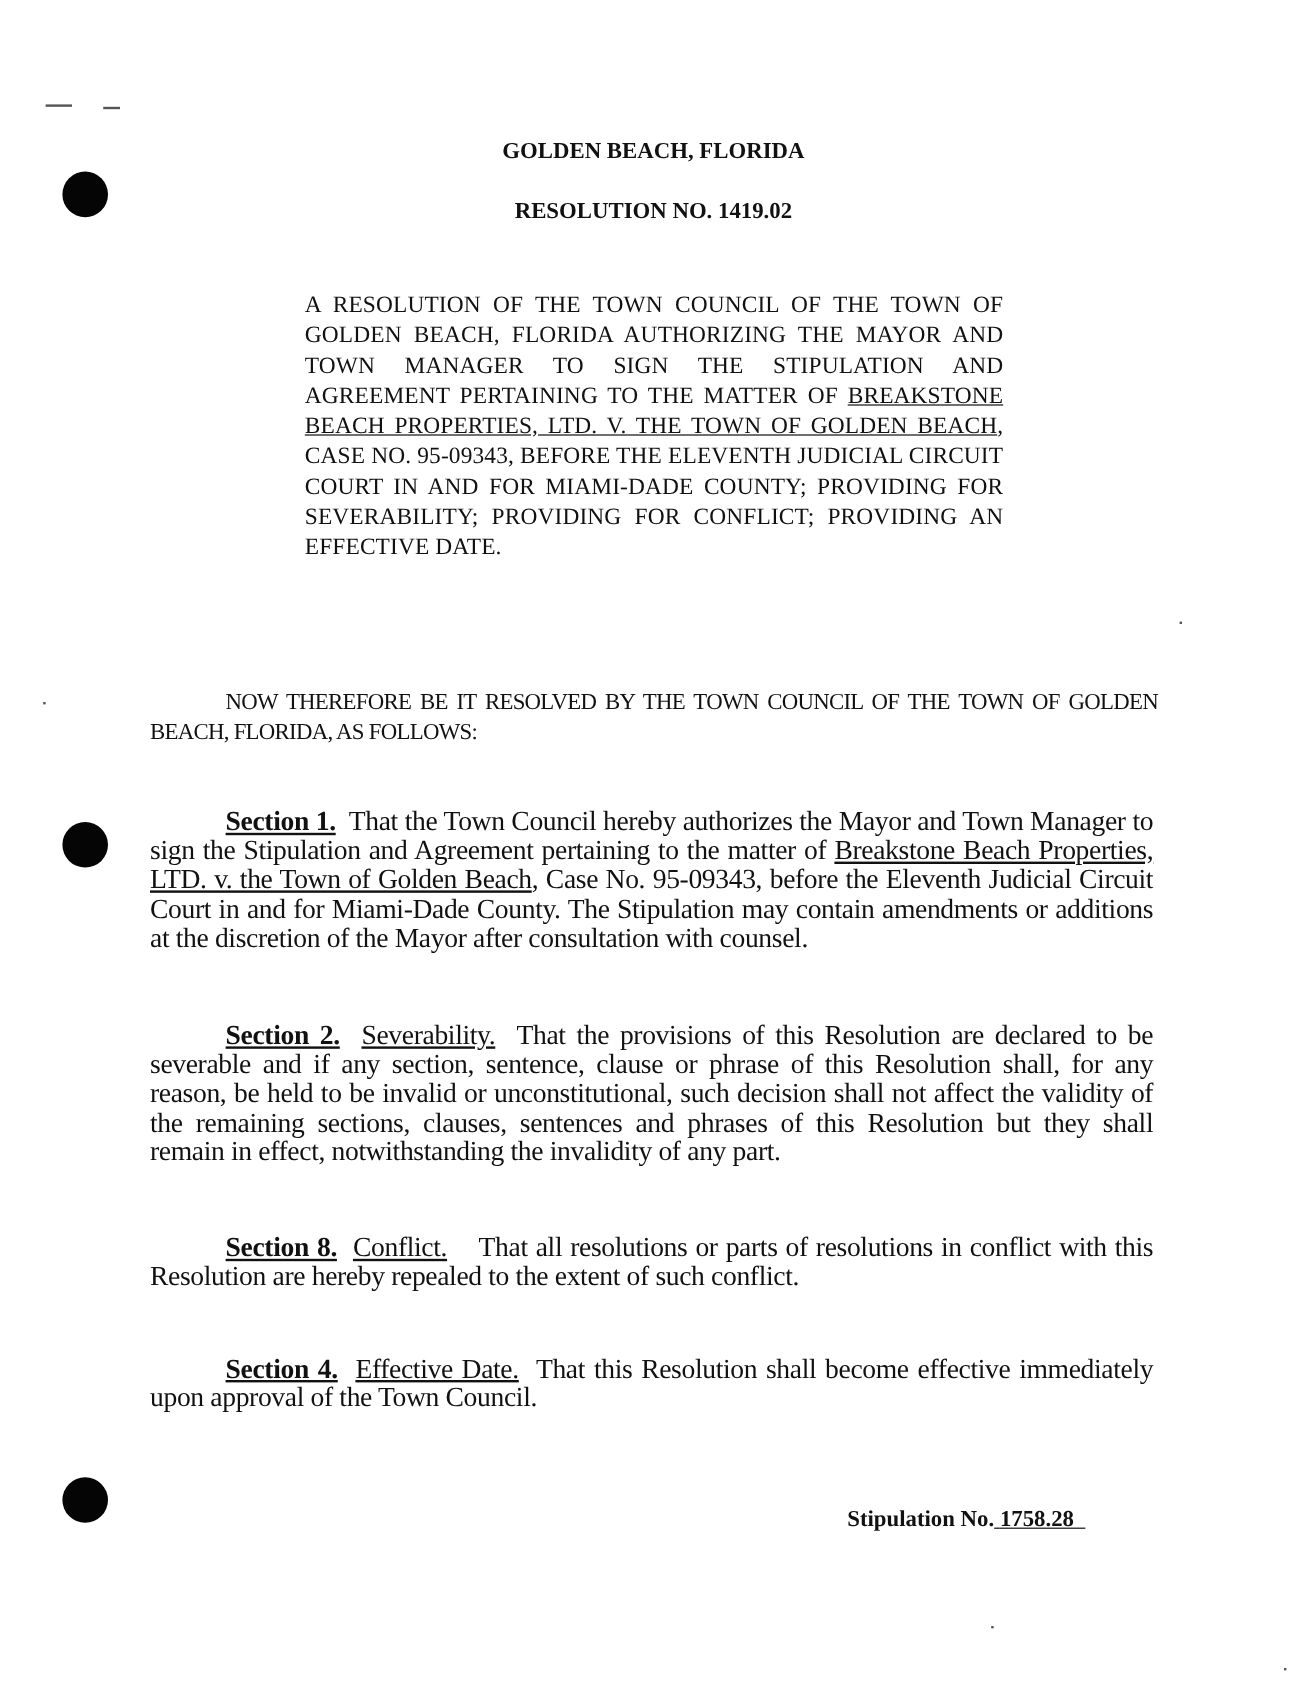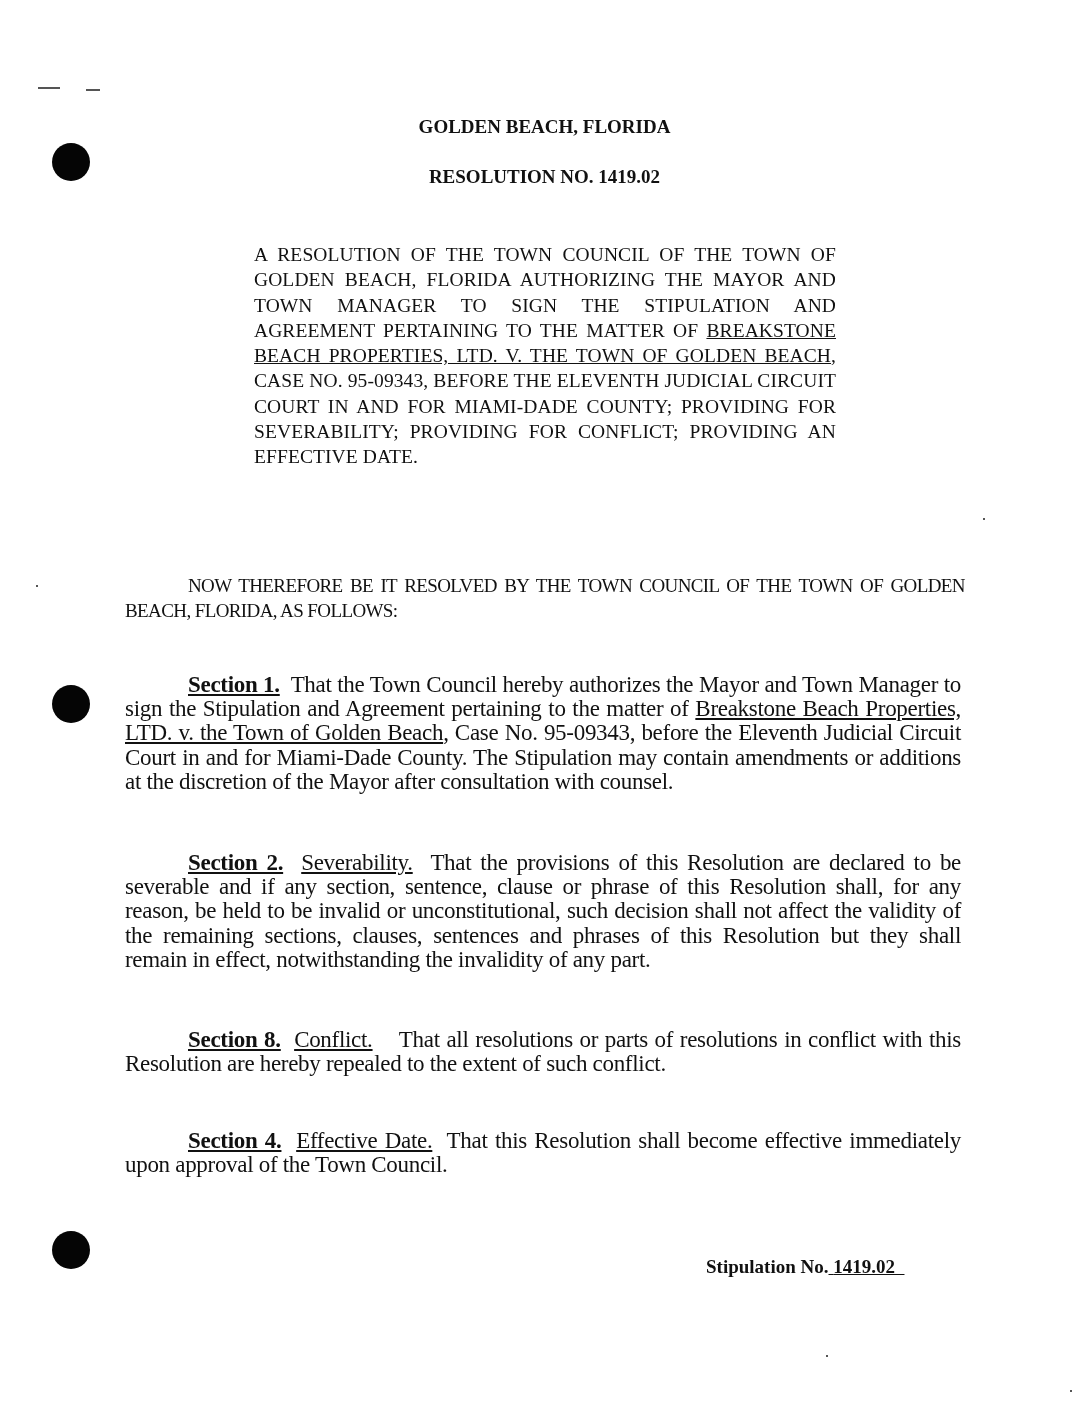--- a/index.html
+++ b/index.html
@@ -56,14 +56,14 @@
   <span>That all resolutions or parts of resolutions in conflict with this Resolution are hereby repealed to the extent of such conflict.</span>
 </div>
 
 <div class="section" style="top:1129px;">
   <span class="sec-head">Section 4.</span>&nbsp;
   <span class="u">Effective Date.</span>&nbsp;
   <span>That this Resolution shall become effective immediately upon approval of the Town Council.</span>
 </div>
 
 <div class="footer">
-  <span>Stipulation No.</span><span class="u">&nbsp;<span>1419.02</span>&nbsp;&nbsp;</span>
+  <span>Stipulation No.</span><span class="u">&nbsp;<span>1758.28</span>&nbsp;&nbsp;</span>
 </div>
 
 </body></html>

